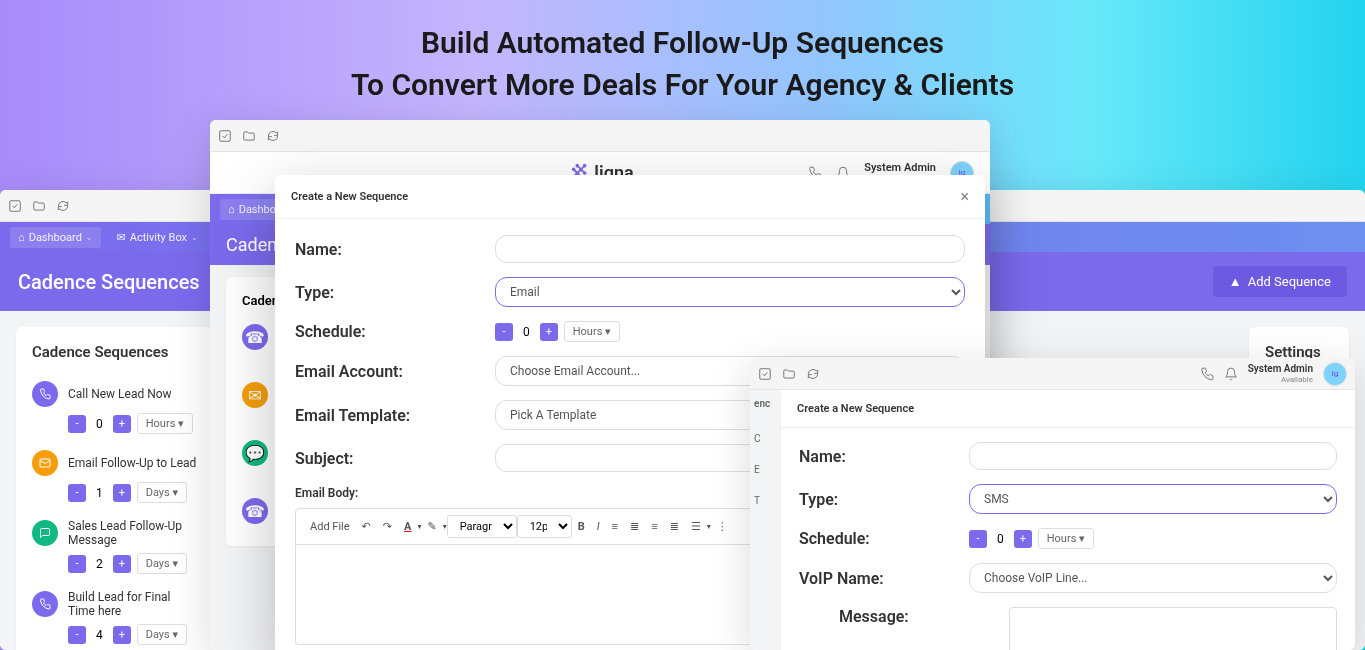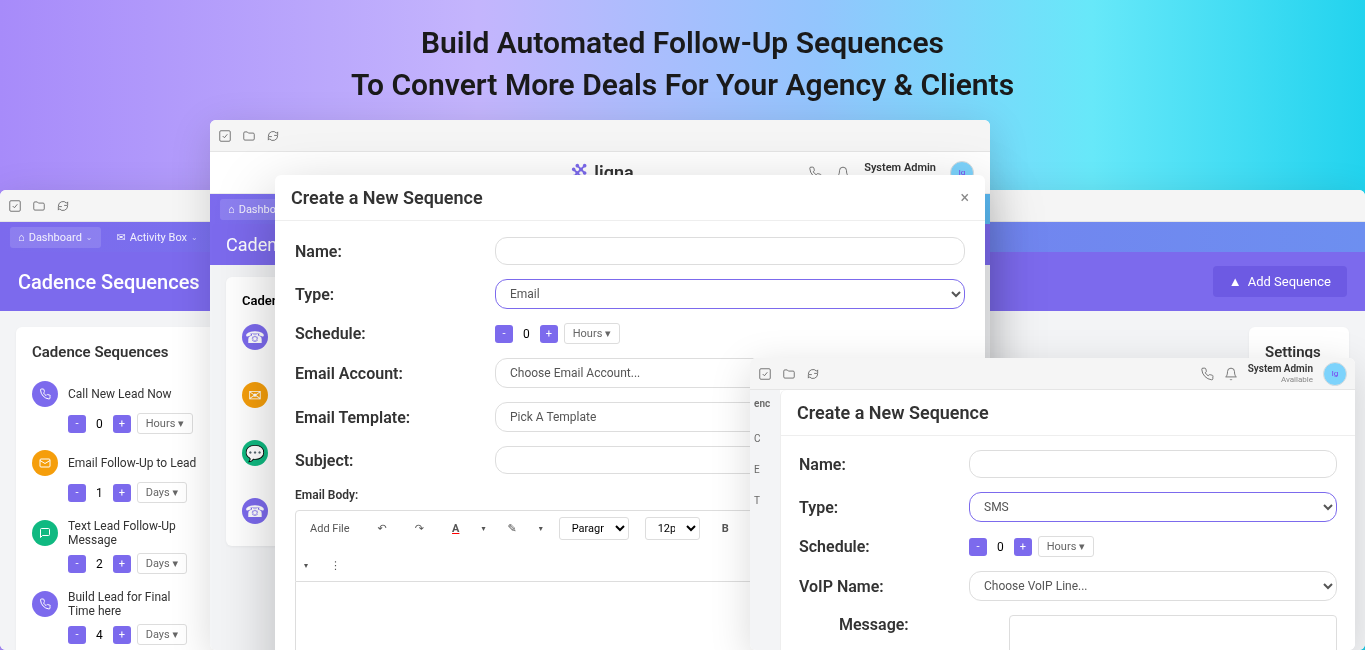--- a/index.html
+++ b/index.html
@@ -30,29 +30,29 @@
 .ic-phone { background: #7c6aed; }
 .ic-mail { background: #f59e0b; }
 .ic-msg { background: #10b981; }
 .seq-label { font-size: 12px; color: #333; flex: 1; }
 .seq-sched { display: flex; align-items: center; gap: 6px; padding-left: 36px; margin-bottom: 10px; }
 .sq-btn { width: 18px; height: 18px; background: #7c6aed; color: #fff; border: none; border-radius: 3px; font-size: 11px; cursor: pointer; display: flex; align-items: center; justify-content: center; }
 .sq-num { font-size: 12px; padding: 0 4px; }
 .sq-sel { font-size: 11px; padding: 3px 8px; border: 1px solid #ddd; border-radius: 3px; background: #fff; color: #666; }
 .modal { position: absolute; background: #fff; border-radius: 6px; box-shadow: 0 20px 60px rgba(0,0,0,0.25); }
 .modal-hd { padding: 12px 16px; border-bottom: 1px solid #eee; display: flex; justify-content: space-between; align-items: center; }
-.modal-title { font-size: 18px; font-weight: 600; color: #333; }
+.modal-title { font-size: 11px; font-weight: 600; color: #333; }
 .modal-close { font-size: 16px; color: #888; cursor: pointer; background: none; border: none; }
 .modal-body { padding: 16px 20px; }
 .frow { display: flex; align-items: center; margin-bottom: 14px; }
 .flabel { width: 200px; font-size: 16px; font-weight: 600; color: #333; }
 .finput { flex: 1; padding: 6px 10px; border: 1px solid #ddd; border-radius: 12px; font-size: 12px; color: #555; background: #fff; }
 .finput.sel { border-color: #7c6aed; }
 .fsched { display: flex; align-items: center; gap: 6px; }
-.editor-tb { display: flex; align-items: center; gap: 16px; padding: 6px 8px; border: 1px solid #ddd; border-radius: 4px 4px 0 0; font-size: 11px; color: #555; flex-wrap: wrap; }
+.editor-tb { display: flex; align-items: center; gap: 0; padding: 6px 8px; border: 1px solid #ddd; border-radius: 4px 4px 0 0; font-size: 11px; color: #555; flex-wrap: wrap; }
 .editor-body { border: 1px solid #ddd; border-top: none; border-radius: 0 0 4px 4px; height: 100px; background: #fff; }
 .etb-btn { padding: 3px 6px; cursor: pointer; border-radius: 2px; }
 .etb-sel { padding: 3px 8px; border: 1px solid #ddd; border-radius: 3px; background: #fff; font-size: 11px; }
 .textarea { flex: 1; min-height: 60px; padding: 6px 10px; border: 1px solid #ddd; border-radius: 4px; font-size: 12px; resize: none; }
 .settings-card { background: #fff; border-radius: 6px; padding: 16px; box-shadow: 0 1px 3px rgba(0,0,0,0.05); width: 100px; }
 .settings-card h3 { font-size: 15px; font-weight: 600; color: #333; margin-bottom: 10px; }
 .settings-card .slbl { font-size: 10px; color: #888; }
 svg { display: block; }
 </style>
 </head>
@@ -121,21 +121,21 @@
             <span class="sq-num">1</span>
             <button class="sq-btn">+</button>
             <span class="sq-sel"><span>Days</span> ▾</span>
           </div>
         <div class="seq-item">
             <div class="seq-icon ic-msg">
               <svg width="12" height="12" viewBox="0 0 24 24" fill="none" stroke="#fff" stroke-width="2">
                 <path d="M21 15a2 2 0 01-2 2H7l-4 4V5a2 2 0 012-2h14a2 2 0 012 2z"></path>
               </svg>
             </div>
-            <div class="seq-label">Text Lead Follow-Up Message</div>
+            <div class="seq-label">Sales Lead Follow-Up Message</div>
           </div>
         <div class="seq-sched">
             <button class="sq-btn">-</button>
             <span class="sq-num">2</span>
             <button class="sq-btn">+</button>
             <span class="sq-sel"><span>Days</span> ▾</span>
           </div>
         <div class="seq-item">
             <div class="seq-icon ic-phone">
               <svg width="12" height="12" viewBox="0 0 24 24" fill="none" stroke="#fff" stroke-width="2">

